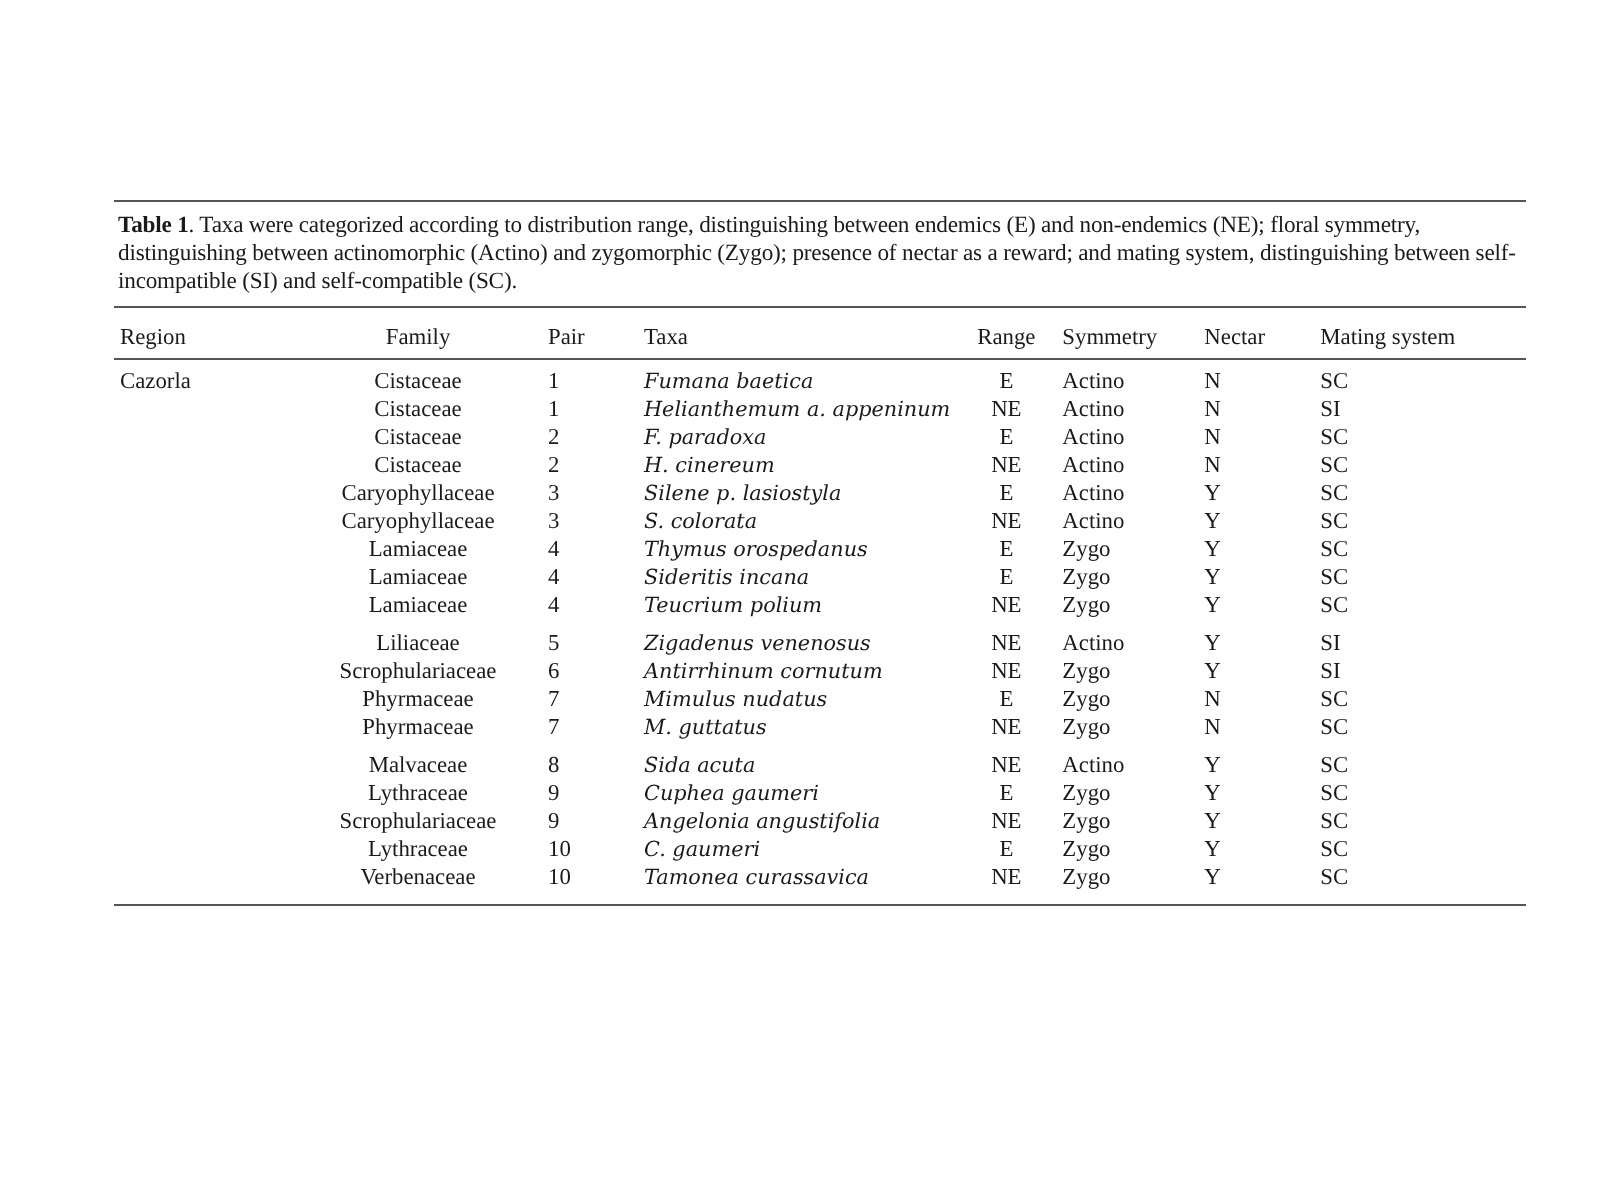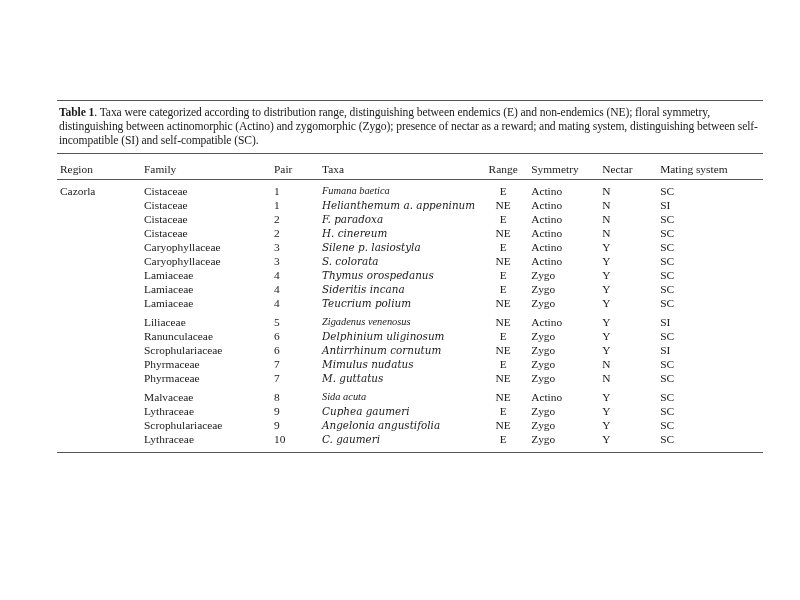--- a/index.html
+++ b/index.html
@@ -6,24 +6,24 @@
   body { width: 800px; height: 600px; position: relative; overflow: hidden;
          font-family: "Liberation Serif", "DejaVu Serif", serif; color: #1a1a1a; }
   .doc { position: absolute; left: 57px; top: 100px; width: 706px; }
   .rule { height: 0; border-top: 1.5px solid #555; }
   .caption { font-size: 11.6px; line-height: 14px; padding: 5px 2px 5px 2px; letter-spacing: -0.1px; font-family: Liberation Serif, serif; }
   .caption b { font-weight: bold; }
   table { border-collapse: collapse; width: 706px; font-size: 11.4px; }
   th { font-weight: normal; text-align: left; padding: 7px 0 3px 0; height: 15px; }
   td { padding: 0; height: 14px; line-height: 14px; white-space: nowrap; }
   thead tr { border-bottom: 1.5px solid #555; }
-  tbody.group tr:first-child td { padding-top: 5px; font-family: Liberation Serif, serif; }
+  tbody.group tr:first-child td { padding-top: 5px; }
   tbody.group.first tr:first-child td { padding-top: 4px; }
   .c-region { width: 84px; padding-left: 3px; }
-  .c-family { width: 130px; }
+  .c-family { width: 130px; text-align: center; }
   .c-pair { width: 48px; }
   .c-taxa { width: 138px; font-style: italic; font-family: "DejaVu Serif", "Liberation Serif", serif; font-size: 10.4px; }
   .c-range { width: 56px; text-align: center; }
   .c-sym { width: 71px; }
   .c-nectar { width: 58px; }
   .c-mating { }
   th.c-taxa { font-style: normal; font-family: "Liberation Serif", serif; font-size: 11.4px; }
   .bottom-rule { border-top: 1.5px solid #555; margin-top: 6px; }
 </style>
 </head>
@@ -145,30 +145,20 @@
           <td class="c-family">Liliaceae</td>
           <td class="c-pair">5</td>
           <td class="c-taxa">Zigadenus venenosus</td>
           <td class="c-range">NE</td>
           <td class="c-sym">Actino</td>
           <td class="c-nectar">Y</td>
           <td class="c-mating">SI</td>
         </tr>
         <tr>
           <td class="c-region"></td>
-          <td class="c-family">Ranunculaceae</td>
-          <td class="c-pair">6</td>
-          <td class="c-taxa">Delphinium uliginosum</td>
-          <td class="c-range">E</td>
-          <td class="c-sym">Zygo</td>
-          <td class="c-nectar">Y</td>
-          <td class="c-mating">SC</td>
-        </tr>
-        <tr>
-          <td class="c-region"></td>
           <td class="c-family">Scrophulariaceae</td>
           <td class="c-pair">6</td>
           <td class="c-taxa">Antirrhinum cornutum</td>
           <td class="c-range">NE</td>
           <td class="c-sym">Zygo</td>
           <td class="c-nectar">Y</td>
           <td class="c-mating">SI</td>
         </tr>
         <tr>
           <td class="c-region"></td>
@@ -221,20 +211,30 @@
           <td class="c-sym">Zygo</td>
           <td class="c-nectar">Y</td>
           <td class="c-mating">SC</td>
         </tr>
         <tr>
           <td class="c-region"></td>
           <td class="c-family">Lythraceae</td>
           <td class="c-pair">10</td>
           <td class="c-taxa">C. gaumeri</td>
           <td class="c-range">E</td>
+          <td class="c-sym">Zygo</td>
+          <td class="c-nectar">Y</td>
+          <td class="c-mating">SC</td>
+        </tr>
+        <tr>
+          <td class="c-region"></td>
+          <td class="c-family">Verbenaceae</td>
+          <td class="c-pair">10</td>
+          <td class="c-taxa">Tamonea curassavica</td>
+          <td class="c-range">NE</td>
           <td class="c-sym">Zygo</td>
           <td class="c-nectar">Y</td>
           <td class="c-mating">SC</td>
         </tr>
       </tbody>
     </table>
   <div class="bottom-rule"></div>
 </div>
 
 </body></html>

